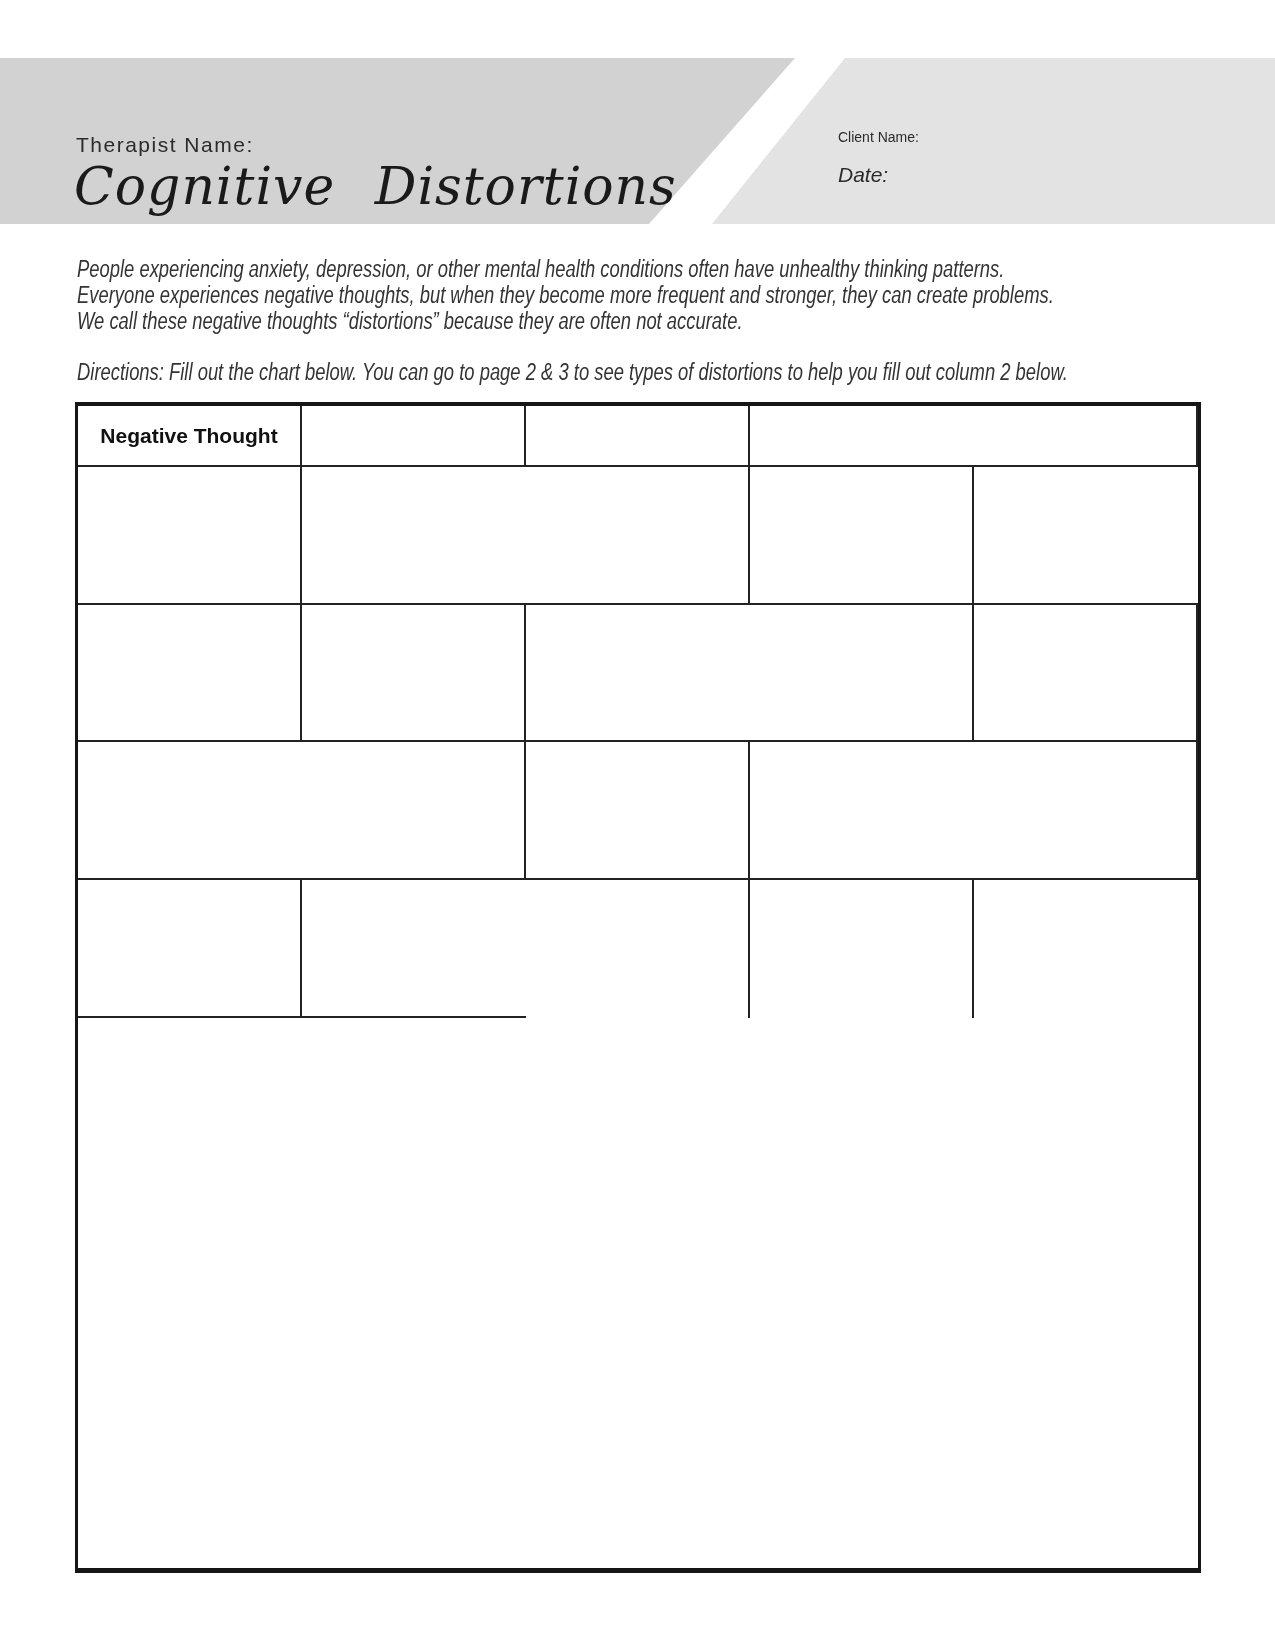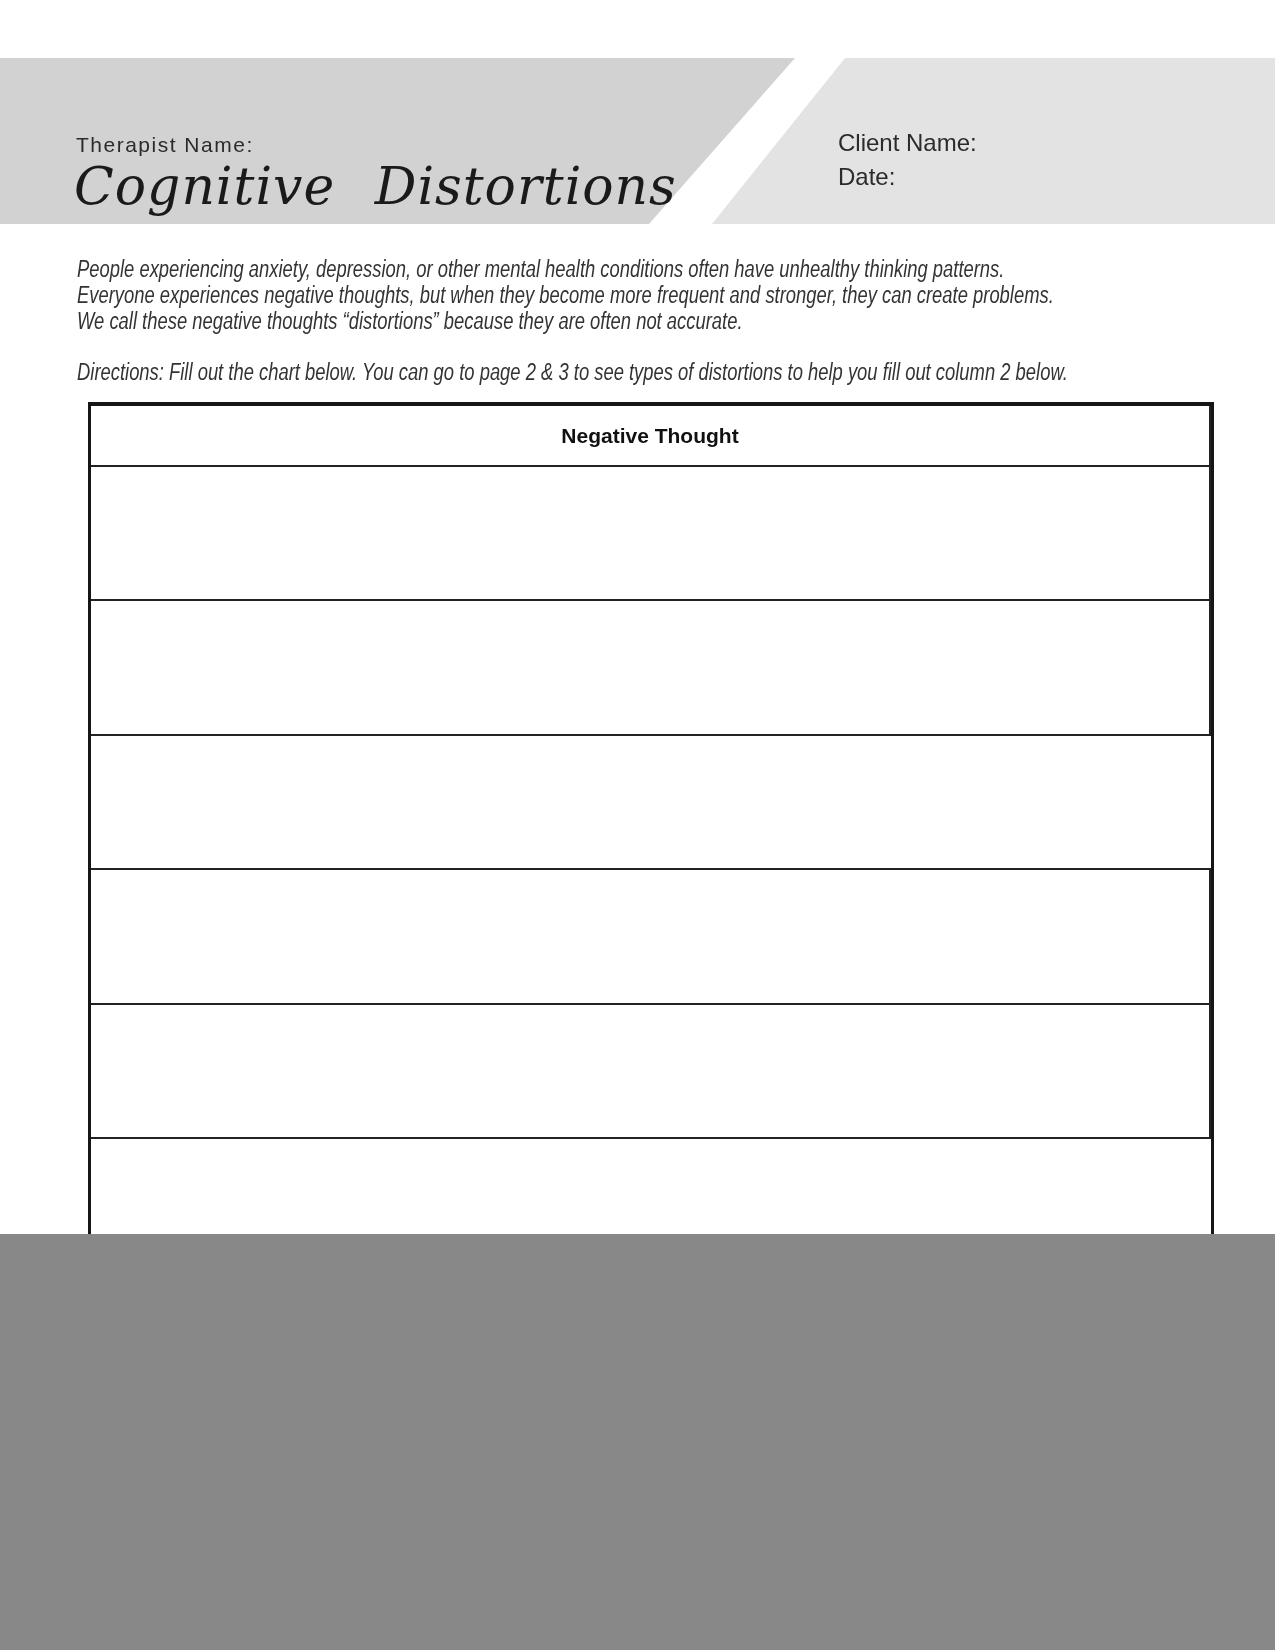--- a/index.html
+++ b/index.html
@@ -1,18 +1,18 @@
 <!DOCTYPE html>
 <html><head>
 <meta charset="utf-8">
 <style>
   html,body { margin:0; padding:0; background:#888; }
   .page {
     position:relative;
-    width:1275px; height:1234px;
+    width:1275px; height:1650px;
     background:#ffffff;
     font-family:"Liberation Sans", sans-serif;
     overflow:hidden;
   }
   
   .band-left {
     position:absolute; top:58px; left:0; width:795px; height:166px;
     clip-path:polygon(0 0, 100% 0, calc(100% - 146px) 100%, 0 100%);
   }
   .band-right {
@@ -25,49 +25,49 @@
     white-space:nowrap;
   }
   .doc-title {
     position:absolute; left:74px; top:156px;
     font-family:"DejaVu Serif", serif; font-style:italic;
     font-size:52px; letter-spacing:1px; word-spacing:22px; color:#1a1a1a;
     white-space:nowrap;
   }
   .client-label {
     position:absolute; left:838px; top:129px;
-    font-size:24px; color:#2b2b2b; white-space:nowrap;
+    font-size:14px; color:#2b2b2b; white-space:nowrap;
   }
   .date-label {
     position:absolute; left:838px; top:163px;
-    font-size:24px; color:#2b2b2b; white-space:nowrap;
+    font-size:21px; color:#2b2b2b; white-space:nowrap;font-style:italic;
   }
   
   .intro {
     position:absolute; left:77px; top:256px;
     font-style:italic; font-size:23px; line-height:26px; color:#333;
     transform:scaleX(0.80); transform-origin:left top;
   }
   .intro div { white-space:nowrap; }
   .directions {
     position:absolute; left:77px; top:359px;
     font-style:italic; font-size:23px; line-height:26px; color:#333;
     transform:scaleX(0.80); transform-origin:left top;
     white-space:nowrap;
   }
   
   .chart {
-    position:absolute; left:88px; top:402px;
+    position:absolute; left:75px; top:402px;
     width:1126px; height:1171px;
     box-sizing:border-box;
     border-style:solid; border-color:#161616;
     border-top-width:4px; border-bottom-width:5px;
     border-left-width:3px; border-right-width:3px;
     display:grid;
-    grid-template-columns:repeat(1, 1fr);
+    grid-template-columns:repeat(5, 1fr);
     grid-template-rows:61px repeat(8, 1fr);
   }
   .chart .cell {
     border-right:2px solid #222;
     border-bottom:2px solid #222;
   }
   .chart .cell.last-col { border-right:none; }
   .chart .cell.last-row { border-bottom:none; }
   .chart .th {
     display:flex; align-items:center; justify-content:center;

